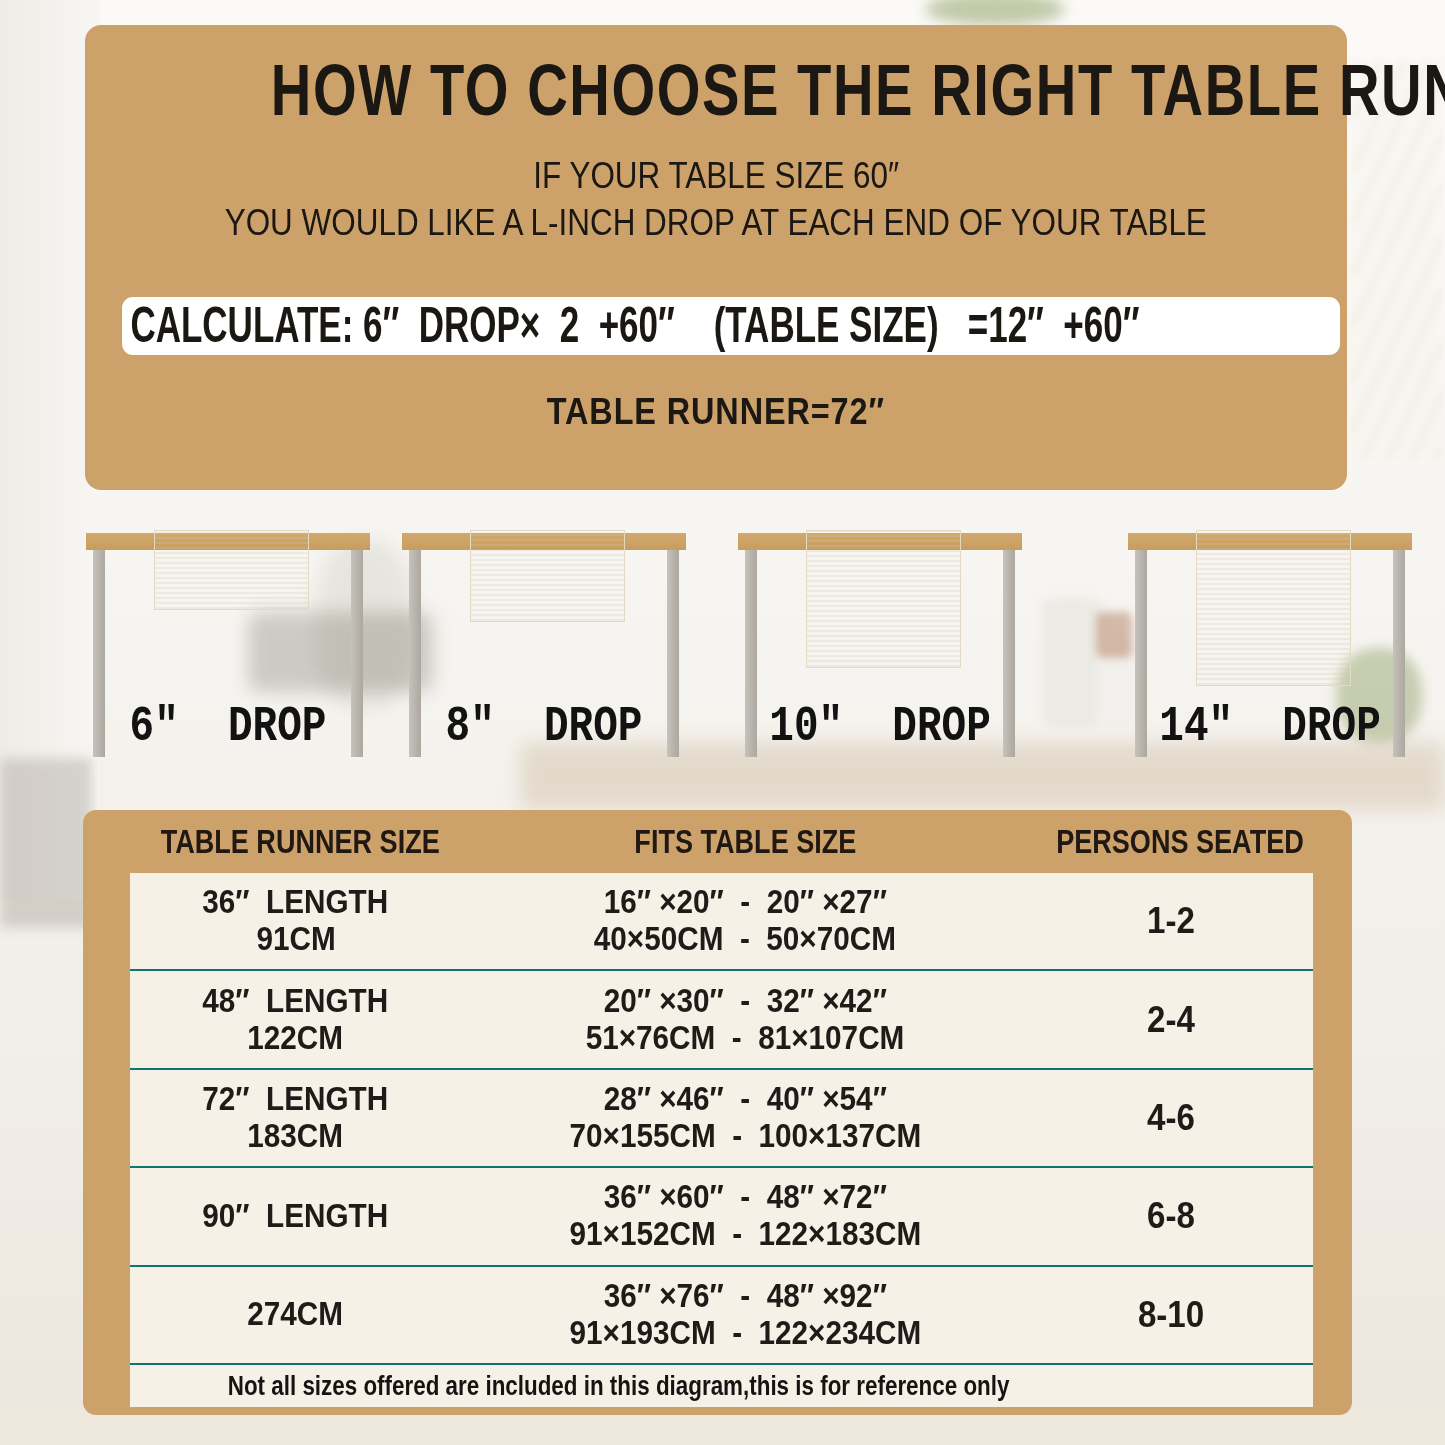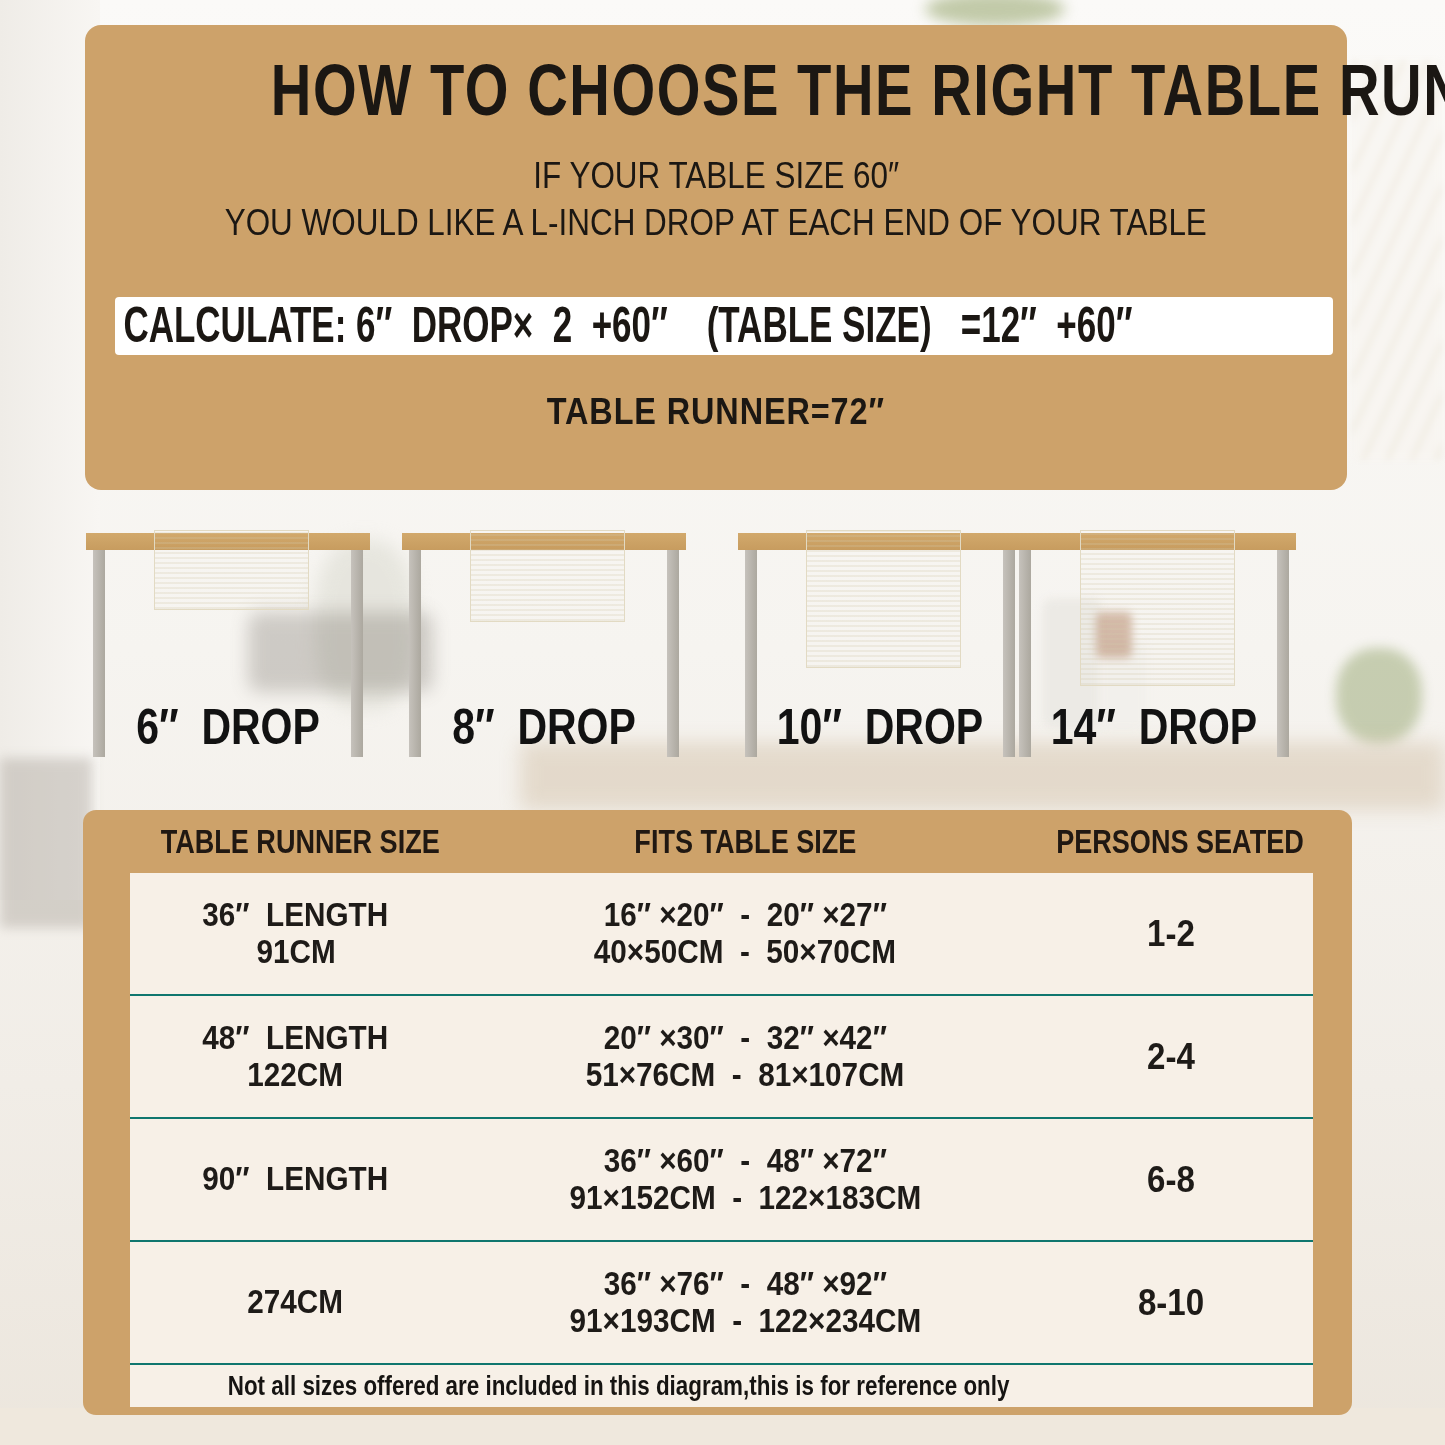--- a/index.html
+++ b/index.html
@@ -42,42 +42,42 @@
   .sx { display:inline-block; white-space:pre; transform-origin:center; }
 
   
   .top-panel { left:85px; top:25px; width:1262px; height:465px; border-radius:16px; }
   .top-panel .row { position:absolute; left:0; width:100%; text-align:center; }
   .main-title { top:24px; font-size:72px; font-weight:700; letter-spacing:2px; }
   .main-title .sx { transform:scaleX(.78); }
   .sub1 { top:130px; font-size:37px; font-weight:400; }
   .sub2 { top:177px; font-size:37px; font-weight:400; }
   .sub1 .sx,.sub2 .sx { transform:scaleX(.85); }
-  .calc-bar { position:absolute; left:30px; top:272px; width:1218px; height:58px;
-              background:#ffffff; border-radius:4px; overflow:hidden; }
+  .calc-bar { position:absolute; left:37px; top:272px; width:1218px; height:58px;
+              background:#ffffff; border-radius:11px; overflow:hidden; }
   .calc-bar .sx { transform:scaleX(.70); transform-origin:left center;
                   font-size:50px; font-weight:700; line-height:57px; padding-left:12px; }
   .calc-result { top:366px; font-size:36px; font-weight:700; letter-spacing:1px; }
   .calc-result .sx { transform:scaleX(.9); }
 
   
   .fig { position:absolute; top:530px; width:284px; height:235px; }
-  .fig-1 { left:86px; } .fig-2 { left:402px; } .fig-3 { left:738px; } .fig-4 { left:1012px; }
+  .fig-1 { left:86px; } .fig-2 { left:402px; } .fig-3 { left:738px; } .fig-4 { left:1128px; }
   .tabletop { position:absolute; top:3px; left:0; width:284px; height:17px;
               background:linear-gradient(#d2a96c,#c79c5f); z-index:1; }
   .leg { position:absolute; top:20px; width:12px; height:207px;
          background:linear-gradient(90deg,#c6c2bc,#aca89f); z-index:0; }
   .leg.l { left:7px; } .leg.r { right:7px; }
   .runner { position:absolute; top:0; left:68px; width:155px; z-index:2;
             background:linear-gradient(#f2ecdc,#eae2cc);
             border:1px solid #e2dac3;
             background-image:repeating-linear-gradient(0deg,rgba(210,200,170,.25) 0 2px,rgba(255,255,255,0) 2px 5px); }
   .drop-6  { height:80px; } .drop-8  { height:92px; } .drop-10 { height:138px; } .drop-14 { height:156px; }
   .drop-label { position:absolute; top:168px; left:0; width:100%; text-align:center;
-                font-size:50px; font-weight:700; color:#121212; }
+                font-size:50px; font-weight:700; color:#121212;font-family:Liberation Mono, monospace; }
   .drop-label .sx { transform:scaleX(.82); }
 
   
   .bottom-panel { left:83px; top:810px; width:1269px; height:605px; border-radius:13px;
                   padding:0 39px 8px 47px; display:flex; flex-direction:column; }
   .chart-head { height:63px; display:grid; grid-template-columns:28% 48% 24%;
                 align-items:center; text-align:center; }
   .chart-head span { font-size:33px; font-weight:700; color:#201812; }
   .chart-head .sx { transform:scaleX(.82); }
   .chart-body { flex:1; background:rgba(255,255,255,.84); display:flex; flex-direction:column; }
@@ -186,20 +186,31 @@
           <span class="ln"><span class="sx">48″  LENGTH</span></span>
           <span class="ln"><span class="sx">122CM</span></span>
         </div>
         <div class="cell">
           <span class="ln"><span class="sx">20″ ×30″  -  32″ ×42″</span></span>
           <span class="ln"><span class="sx">51×76CM  -  81×107CM</span></span>
         </div>
         <div class="persons"><span class="sx">2-4</span></div>
       </div>
 
+      <div class="trow">
+        <div class="cell">
+          <span class="ln"><span class="sx">72″  LENGTH</span></span>
+          <span class="ln"><span class="sx">183CM</span></span>
+        </div>
+        <div class="cell">
+          <span class="ln"><span class="sx">28″ ×46″  -  40″ ×54″</span></span>
+          <span class="ln"><span class="sx">70×155CM  -  100×137CM</span></span>
+        </div>
+        <div class="persons"><span class="sx">4-6</span></div>
+      </div>
 
       <div class="trow">
         <div class="cell">
           <span class="ln"><span class="sx">90″  LENGTH</span></span>
         </div>
         <div class="cell">
           <span class="ln"><span class="sx">36″ ×60″  -  48″ ×72″</span></span>
           <span class="ln"><span class="sx">91×152CM  -  122×183CM</span></span>
         </div>
         <div class="persons"><span class="sx">6-8</span></div>

